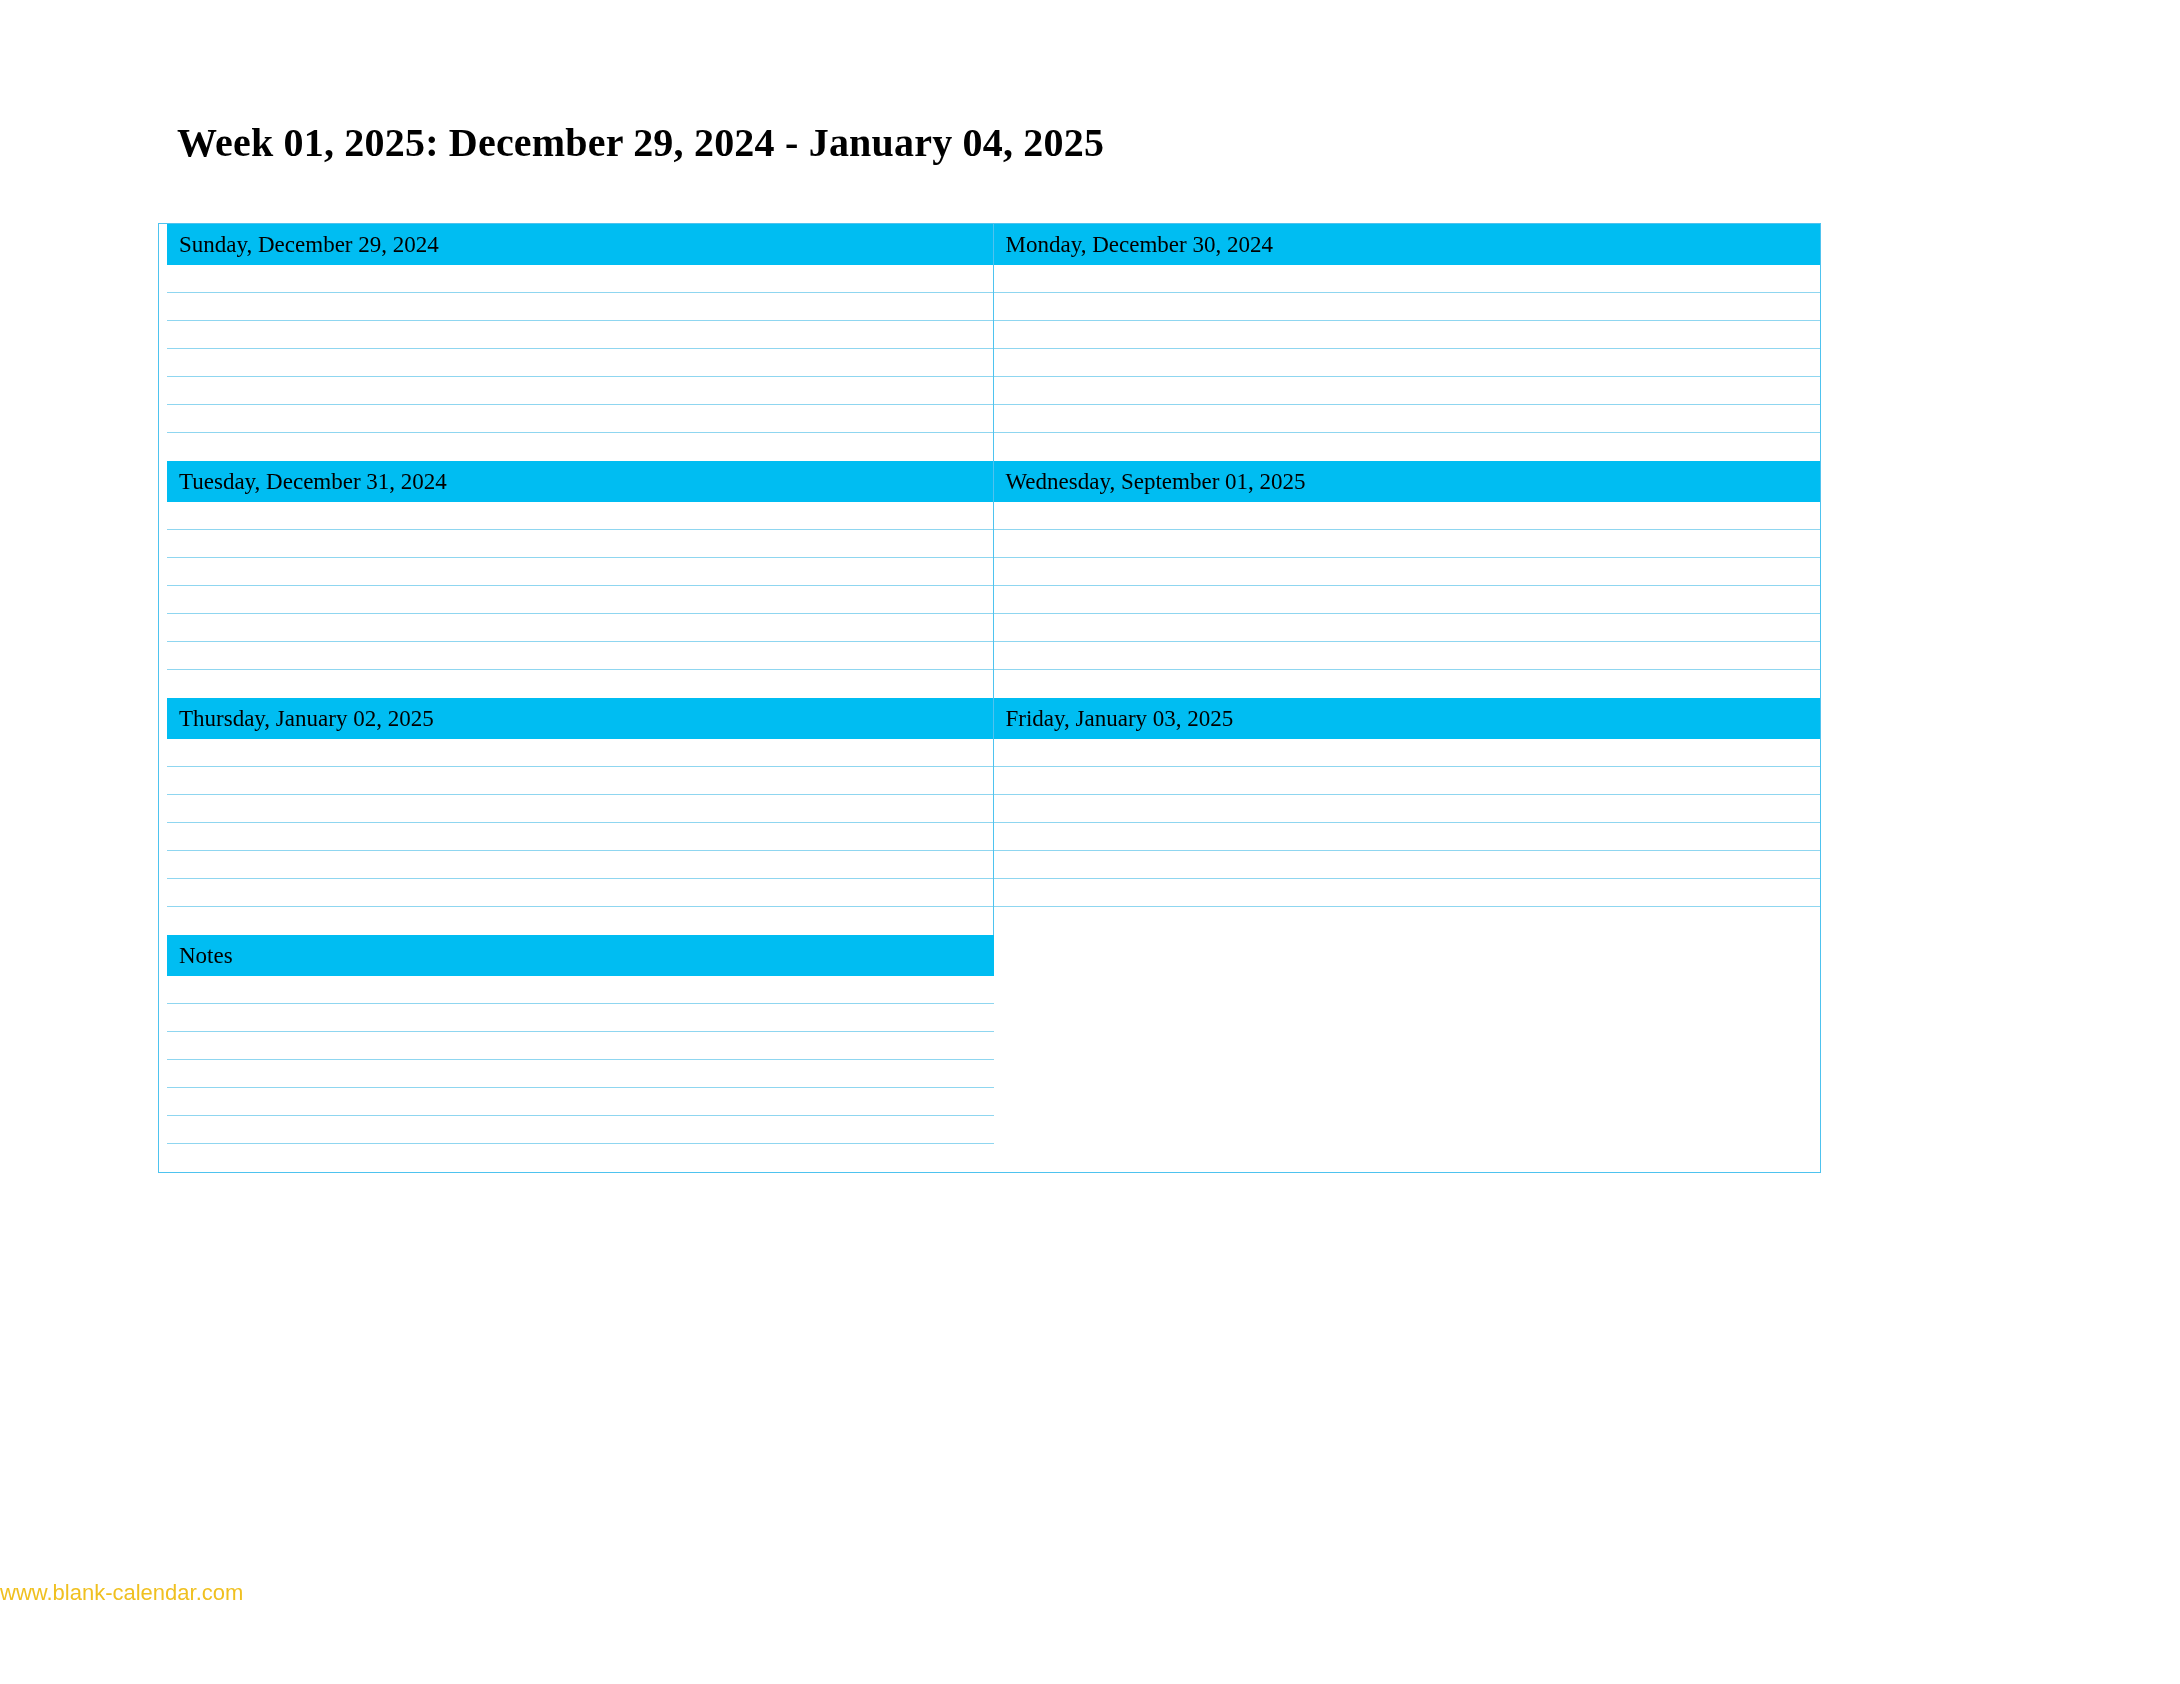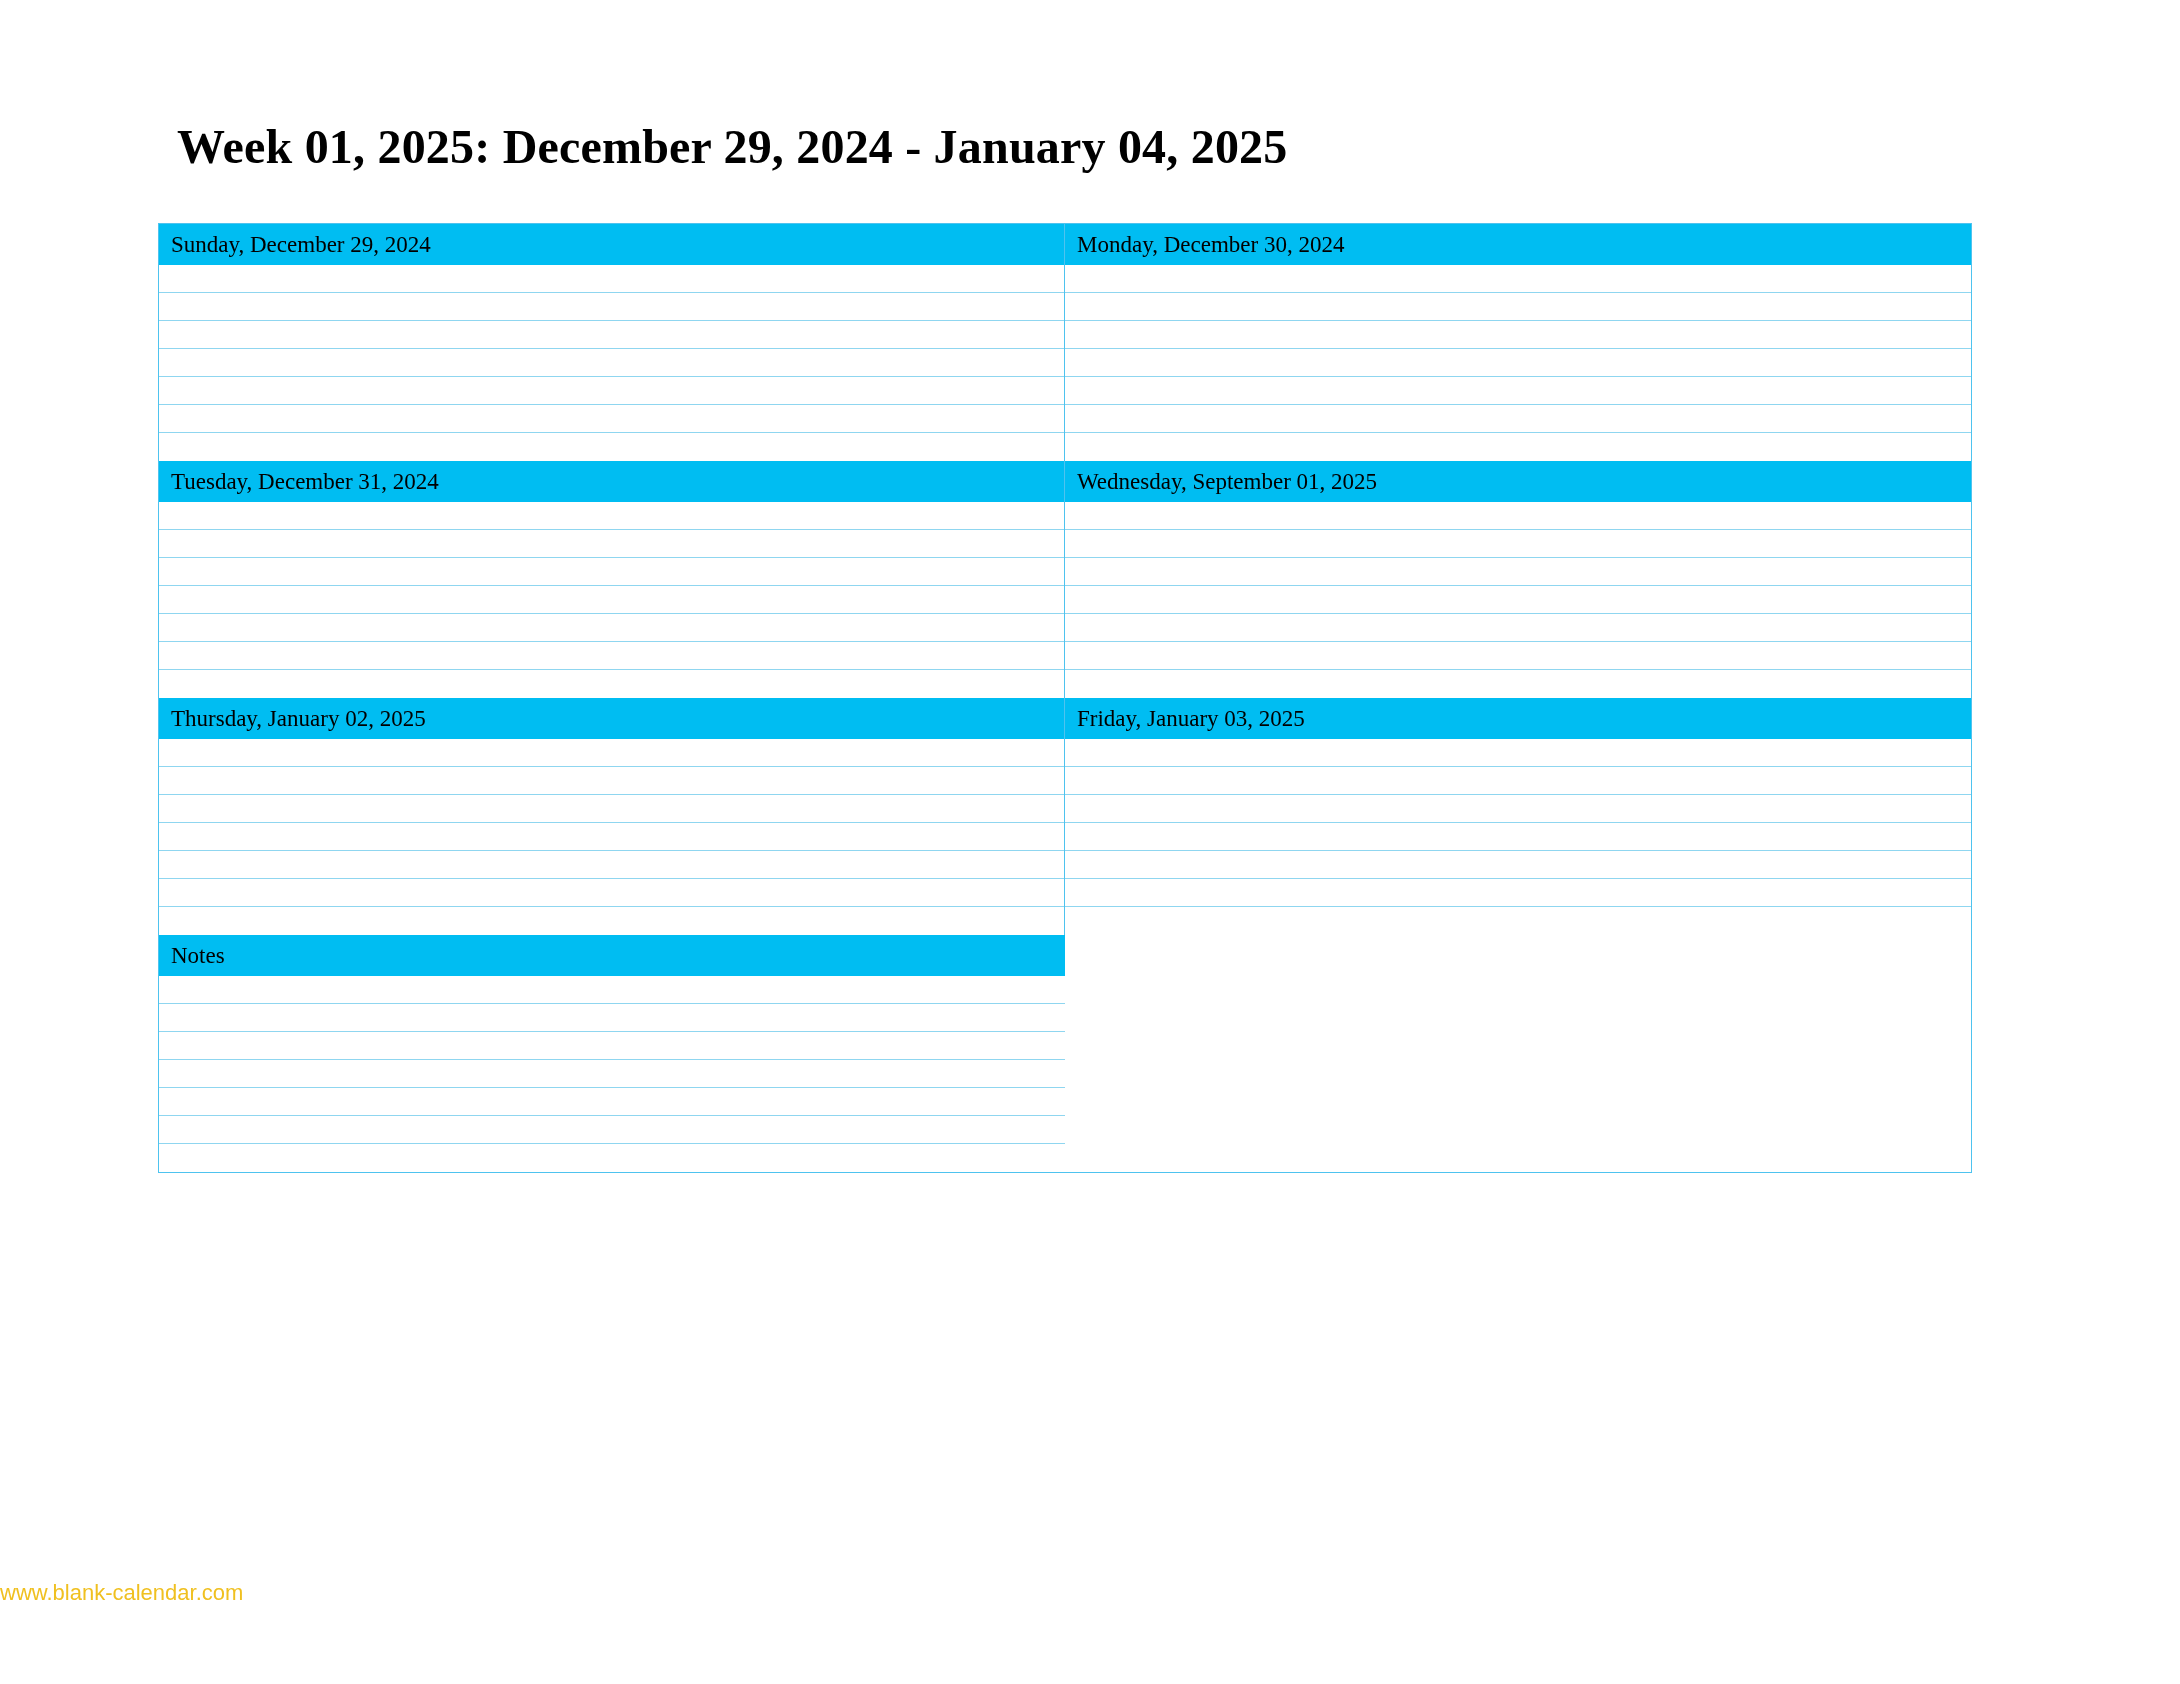--- a/index.html
+++ b/index.html
@@ -17,36 +17,37 @@
   .page {
     position: relative;
     width: 2181px;
     height: 1685px;
     box-sizing: border-box;
   }
   .title {
     position: absolute;
     left: 177px;
     top: 119px;
-    font-size: 48px;
+    font-size: 40px;
     font-weight: bold;
     letter-spacing: 0.2px;
     white-space: nowrap;
     color: #000000;
   }
   .grid {
     position: absolute;
     left: 158px;
     top: 223px;
-    width: 1814px;
+    width: 1663px;
     border-left: 1.7px solid #4ec3ef;
     border-right: 1.7px solid #4ec3ef;
     border-top: 1.7px solid #4ec3ef;
     border-bottom: 1.7px solid #4ec3ef;
     box-sizing: border-box;
+    padding-left: 8px;
   }
   .block-row {
     display: flex;
     width: 100%;
   }
   .cell {
     width: 50%;
     box-sizing: border-box;
   }
   .cell.left {

